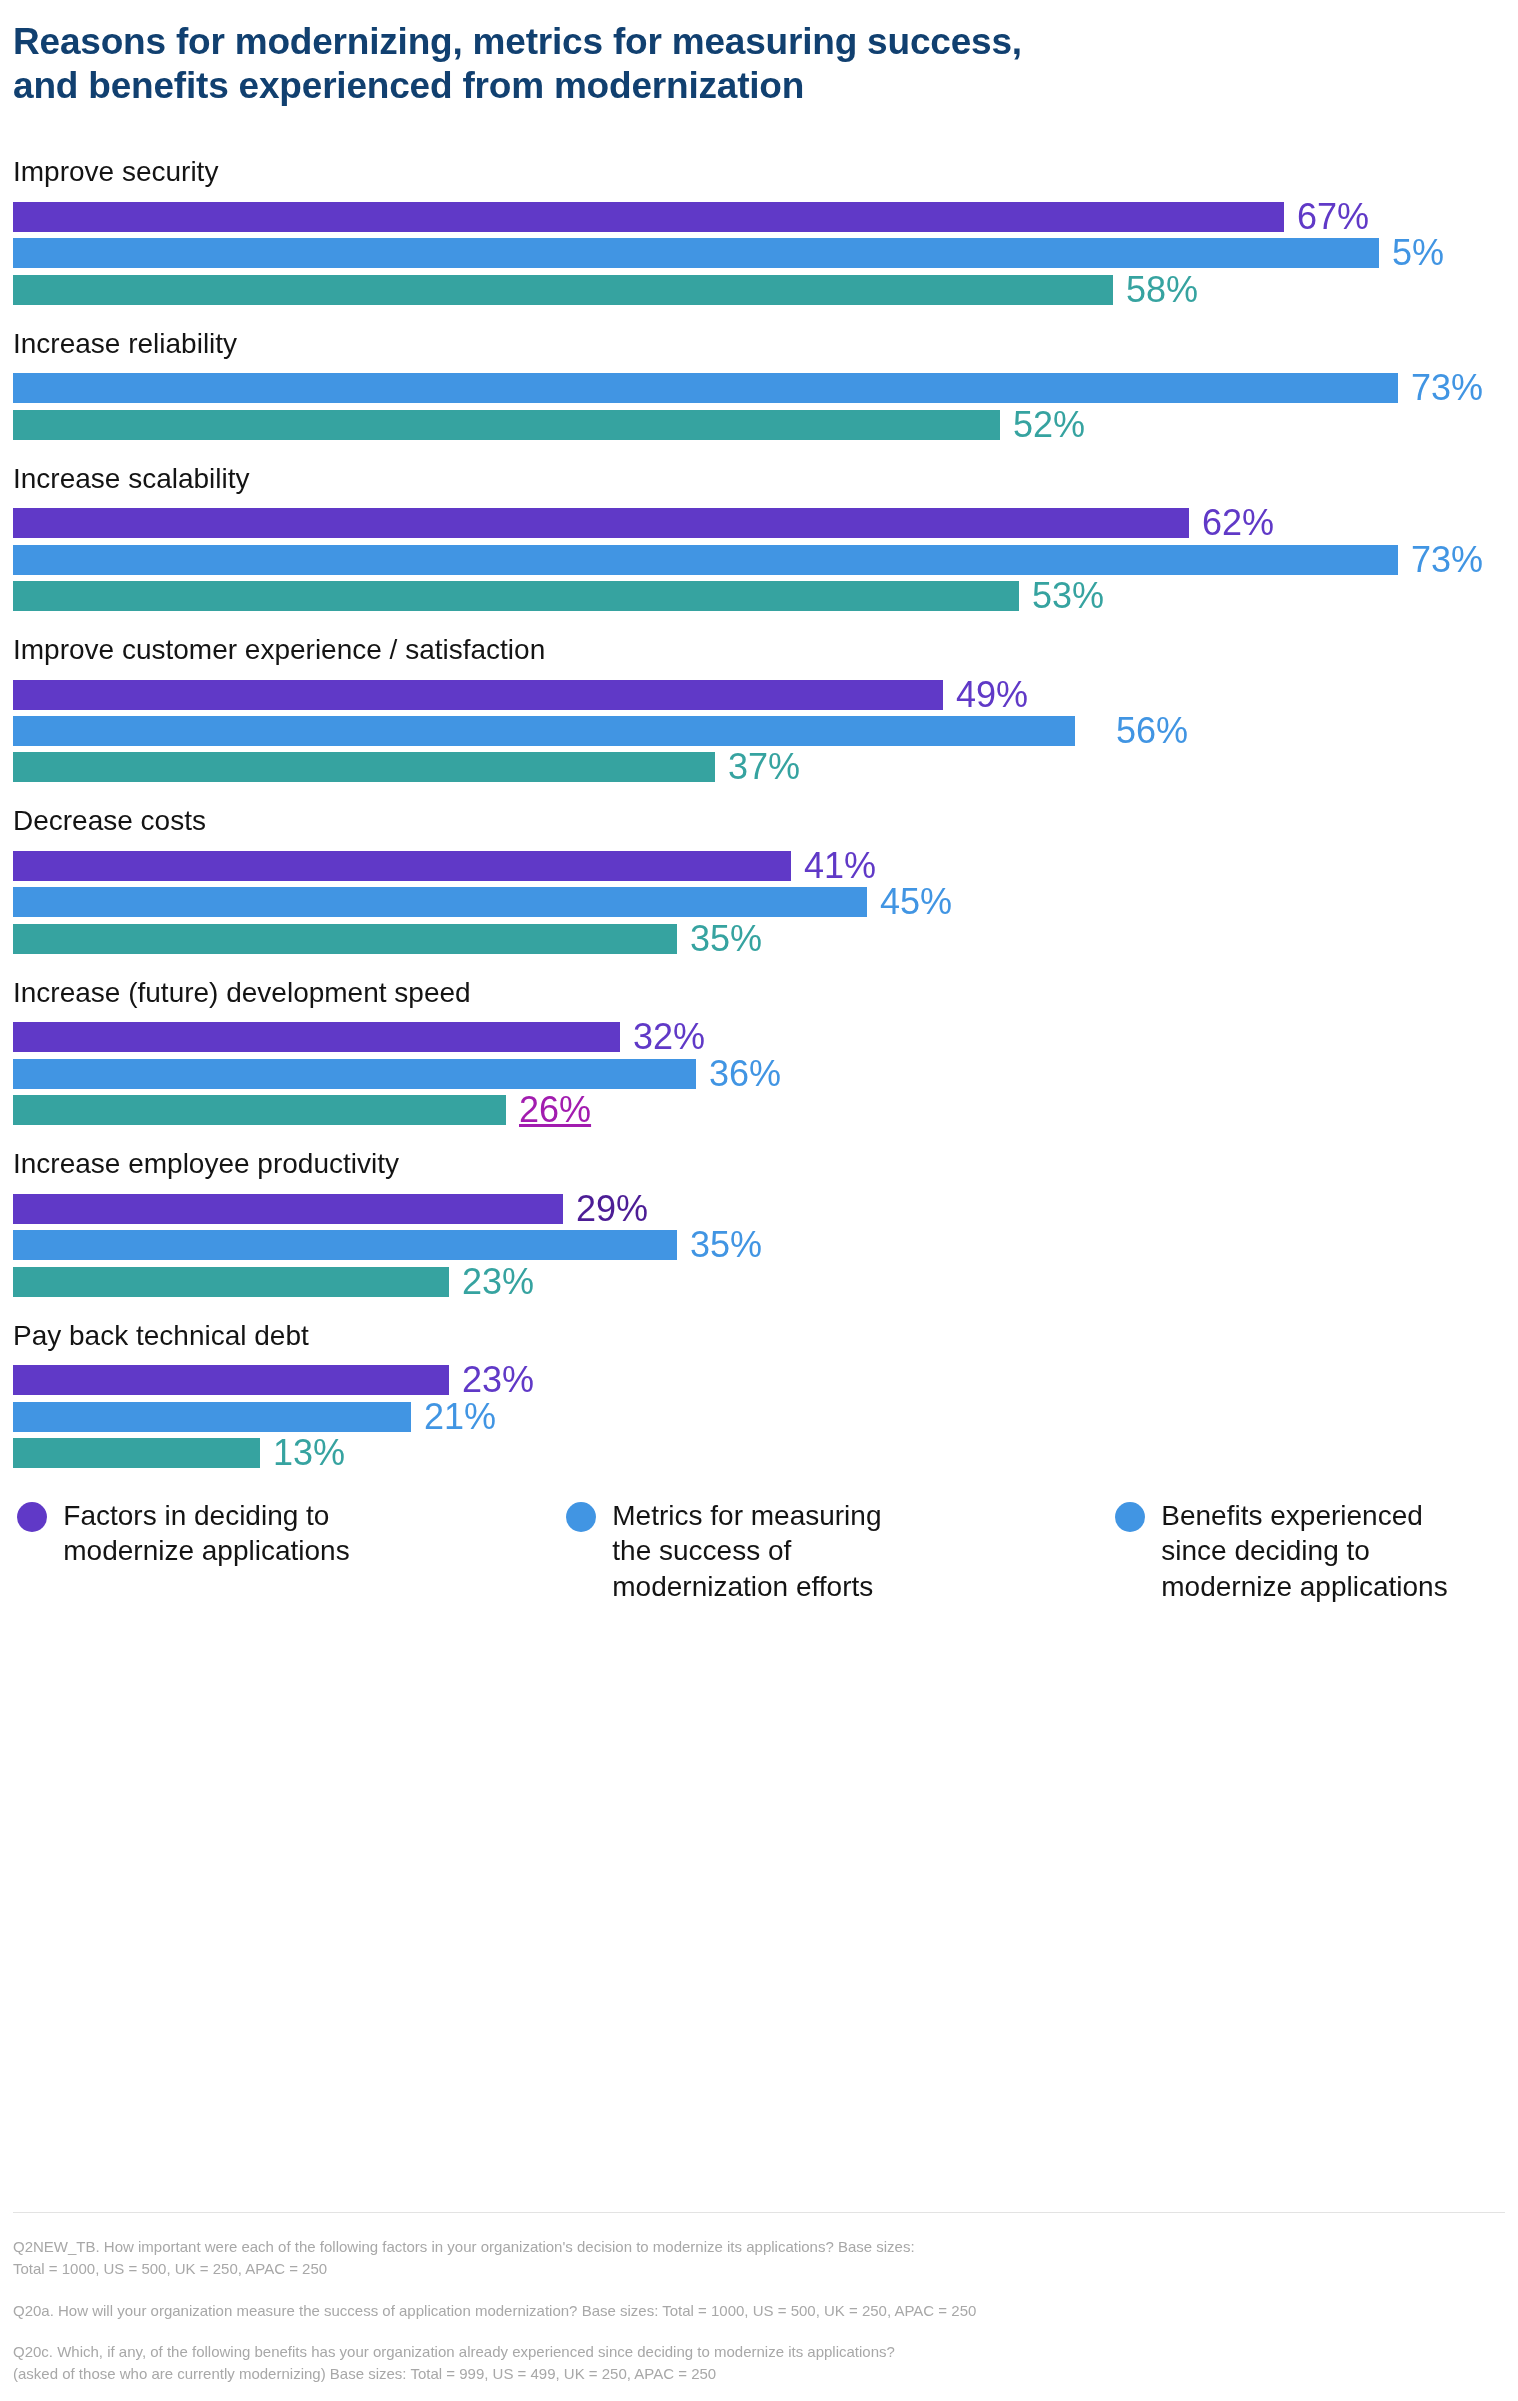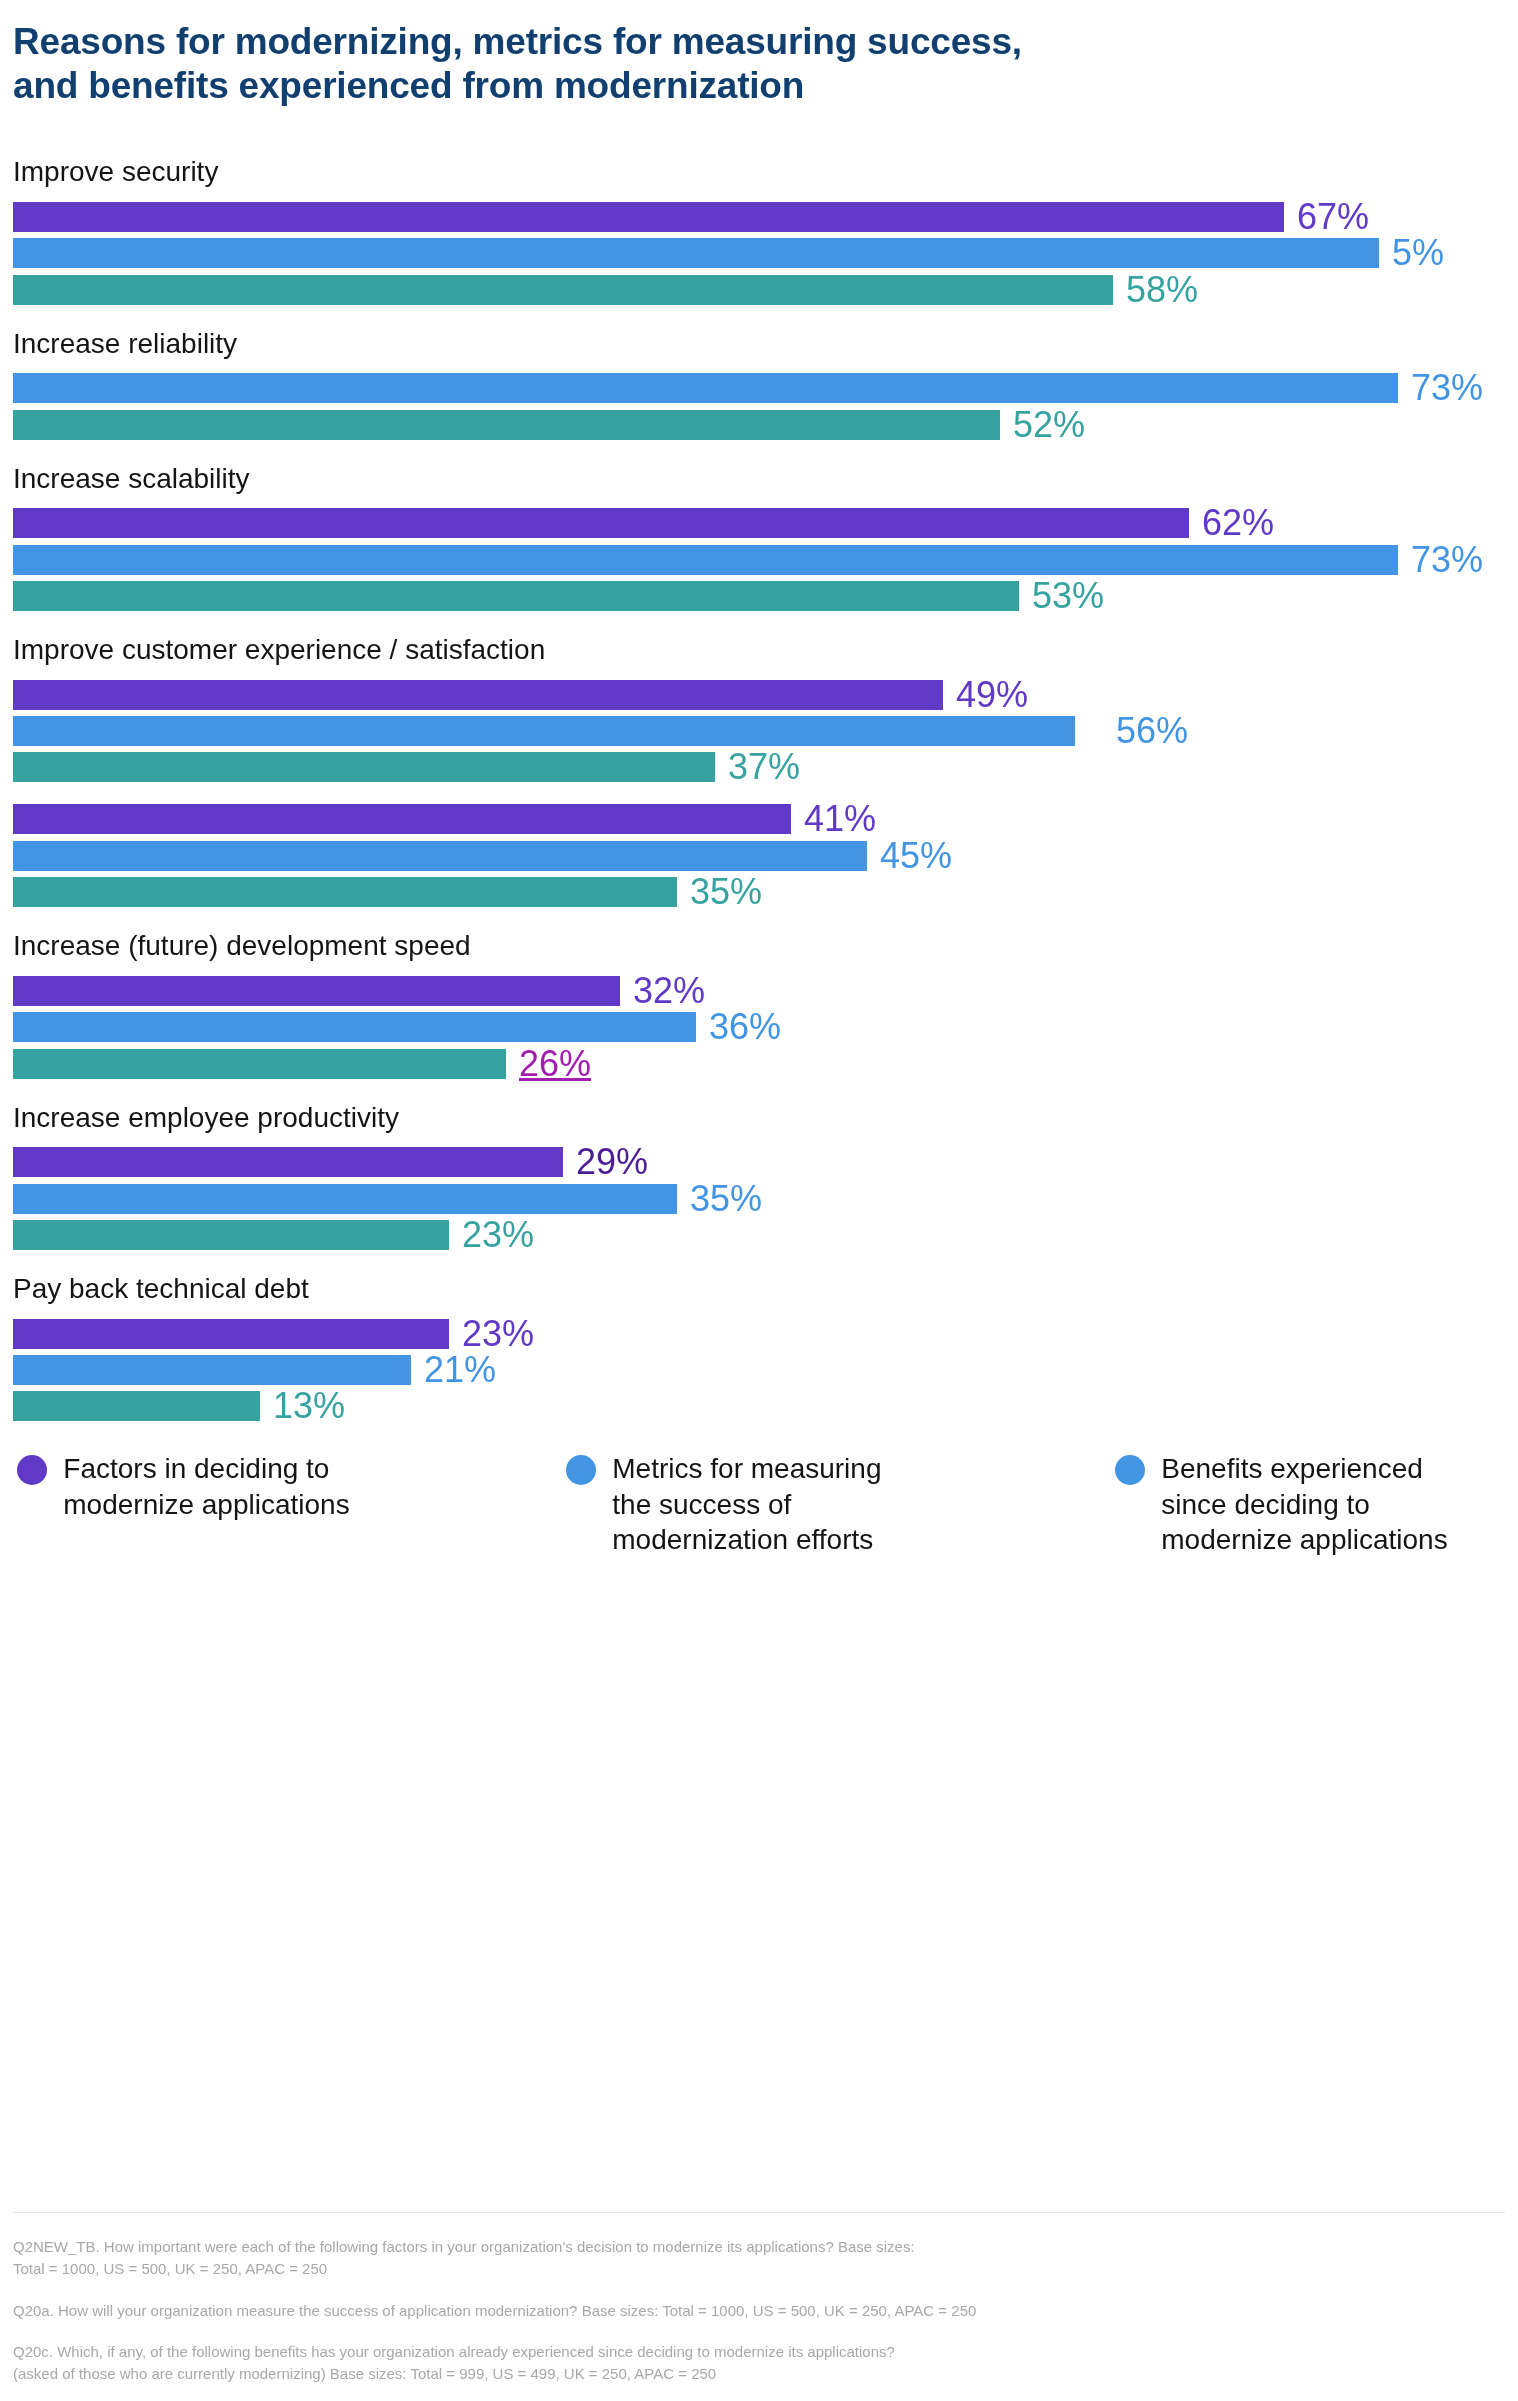--- a/index.html
+++ b/index.html
@@ -183,20 +183,21 @@
         <div class="bar-row">
           <div class="bar" style="width: 1062px; background: rgb(65, 149, 227);"></div>
           <div class="bar-value" style="color: rgb(65, 149, 227); margin-left: 28px;">56%</div>
         </div>
         <div class="bar-row">
           <div class="bar" style="width: 702px; background: rgb(54, 163, 160);"></div>
           <div class="bar-value" style="color: rgb(54, 163, 160);">37%</div>
         </div>
       </div>
       <div class="group">
+        <div class="group-label">Decrease costs</div>
         <div class="bar-row">
           <div class="bar" style="width: 778px; background: rgb(96, 57, 199);"></div>
           <div class="bar-value" style="color: rgb(96, 57, 199);">41%</div>
         </div>
         <div class="bar-row">
           <div class="bar" style="width: 854px; background: rgb(65, 149, 227);"></div>
           <div class="bar-value" style="color: rgb(65, 149, 227);">45%</div>
         </div>
         <div class="bar-row">
           <div class="bar" style="width: 664px; background: rgb(54, 163, 160);"></div>

